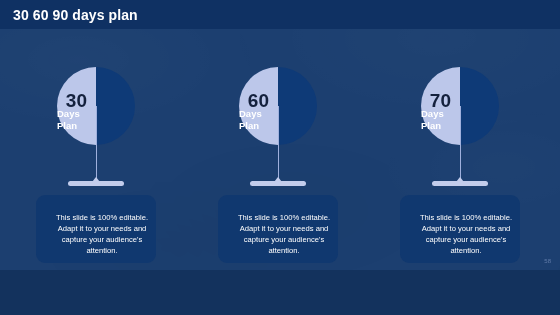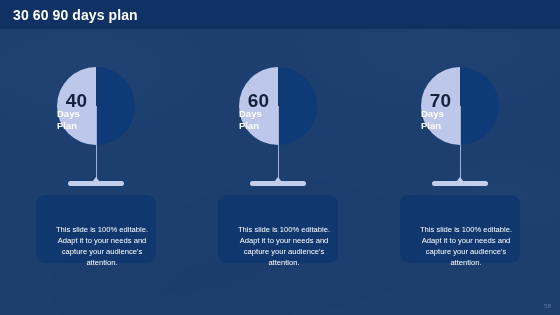--- a/index.html
+++ b/index.html
@@ -4,21 +4,21 @@
 <title>30 60 90 days plan</title>
 <style>
   html, body {
     margin: 0;
     padding: 0;
     background: #13325d;
   }
   .slide {
     position: relative;
     width: 560px;
-    height: 315px;
+    height: 270px;
     overflow: hidden;
     background: #1c3f70;
     font-family: "Liberation Sans", sans-serif;
     -webkit-font-smoothing: antialiased;
   }
   
   .texture {
     position: absolute;
     inset: 0;
     pointer-events: none;
@@ -160,21 +160,20 @@
   .card-text {
     position: absolute;
     left: 17px;
     right: 5px;
     top: 17px;
     font-size: 7.6px;
     line-height: 11px;
     color: #ffffff;
     text-align: center;
     white-space: pre-line;
-    margin-top: 12px;
   }
 
   .page-number {
     position: absolute;
     right: 9px;
     bottom: 6px;
     font-size: 6px;
     color: #5f7aa8;
     z-index: 3;
   }
@@ -189,21 +188,21 @@
   <div class="header">
     <div class="header-title">30 60 90 days plan</div>
   </div>
 
   <div class="sail-group g1">
     <div class="sail">
       <div class="circle">
         <div class="half-left"></div>
         <div class="half-right"></div>
       </div>
-      <div class="num" style="left:41px;">40</div>
+      <div class="num" style="left:41px;">30</div>
       <div class="days-plan">
         <span>Days</span>
         <span>Plan</span>
       </div>
       <div class="mast"></div>
       <div class="base"></div>
     </div>
   </div>
   <div class="card c1">
     <div class="card-text">This slide is 100% editable.

